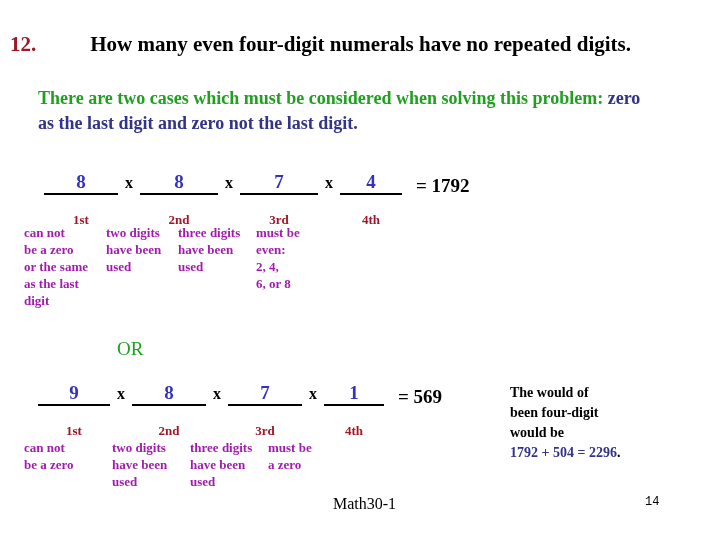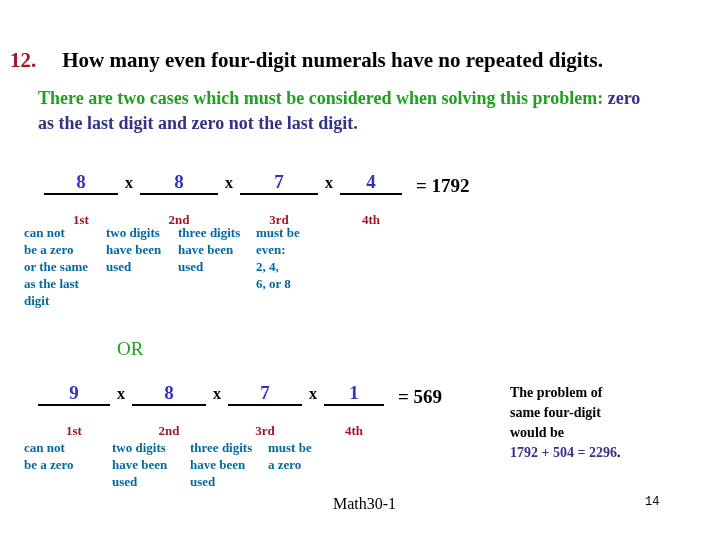--- a/index.html
+++ b/index.html
@@ -13,36 +13,36 @@
     position: relative;
     overflow: hidden;
     font-family: "Liberation Serif", "DejaVu Serif", serif;
     color: #000000;
   }
 
   
   .title-row {
     position: absolute;
     left: 10px;
-    top: 48px;
+    top: 32px;
     display: flex;
     align-items: baseline;
     white-space: nowrap;
+    gap: 40px;
   }
   .q-number {
     font-size: 21px;
     font-weight: bold;
     color: #a01828;
     margin-right: 14px;
   }
   .q-text {
     font-size: 21px;
     font-weight: bold;
     color: #000000;
-    margin-left: 12px;
   }
 
   
   .intro {
     position: absolute;
     left: 38px;
     top: 86px;
     width: 620px;
     font-size: 18px;
     font-weight: bold;
@@ -117,21 +117,21 @@
     position: absolute;
     display: flex;
     align-items: flex-start;
   }
   #case1-notes { left: 24px; top: 224px; }
   #case2-notes { left: 24px; top: 439px; }
 
   .note-col {
     font-size: 13px;
     font-weight: bold;
-    color: #0369a1;
+    color: #a21caf;
     line-height: 17px;
   }
   .nc1 { width: 82px; }
   .nc2 { width: 72px; }
   .nc3 { width: 78px; }
   .nc4 { width: 80px; }
 
   .nc1b { width: 88px; }
   .nc2b { width: 78px; }
   .nc3b { width: 78px; }
@@ -273,20 +273,20 @@
 have been
 used</div>
   <div class="note-col nc3b" style="white-space:pre-line">three digits
 have been
 used</div>
   <div class="note-col nc4b" style="white-space:pre-line">must be
 a zero</div>
 </div>
 
 <div class="summary">
-  <div>The problem of</div>
-  <div>same four-digit</div>
+  <div>The would of</div>
+  <div>been four-digit</div>
   <div>would be</div>
   <div><span class="blue">1792 + 504 = 2296</span><span>.</span></div>
 </div>
 
 <div class="footer-course">Math30-1</div>
 <div class="footer-page">14</div>
 
 </body></html>

